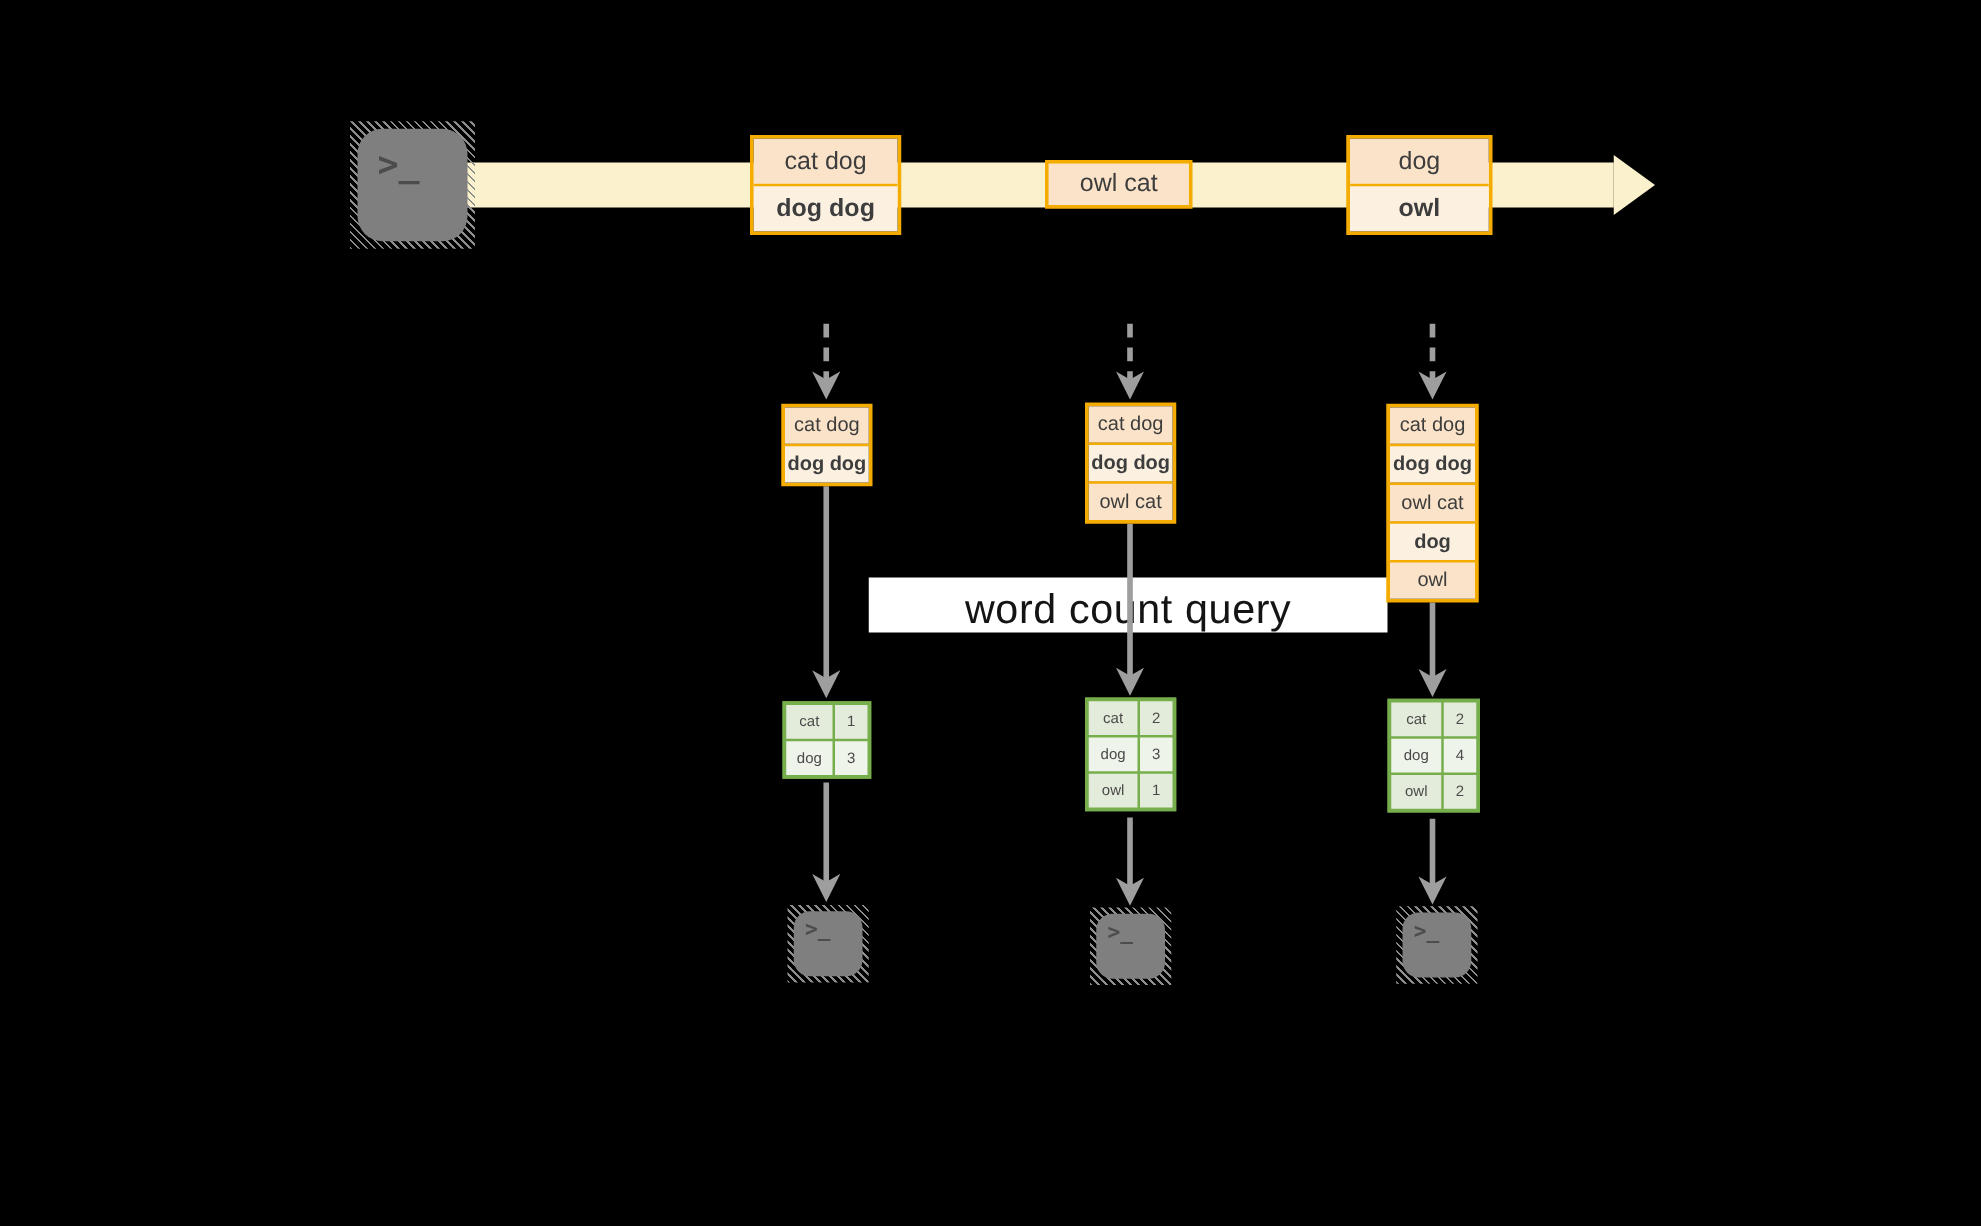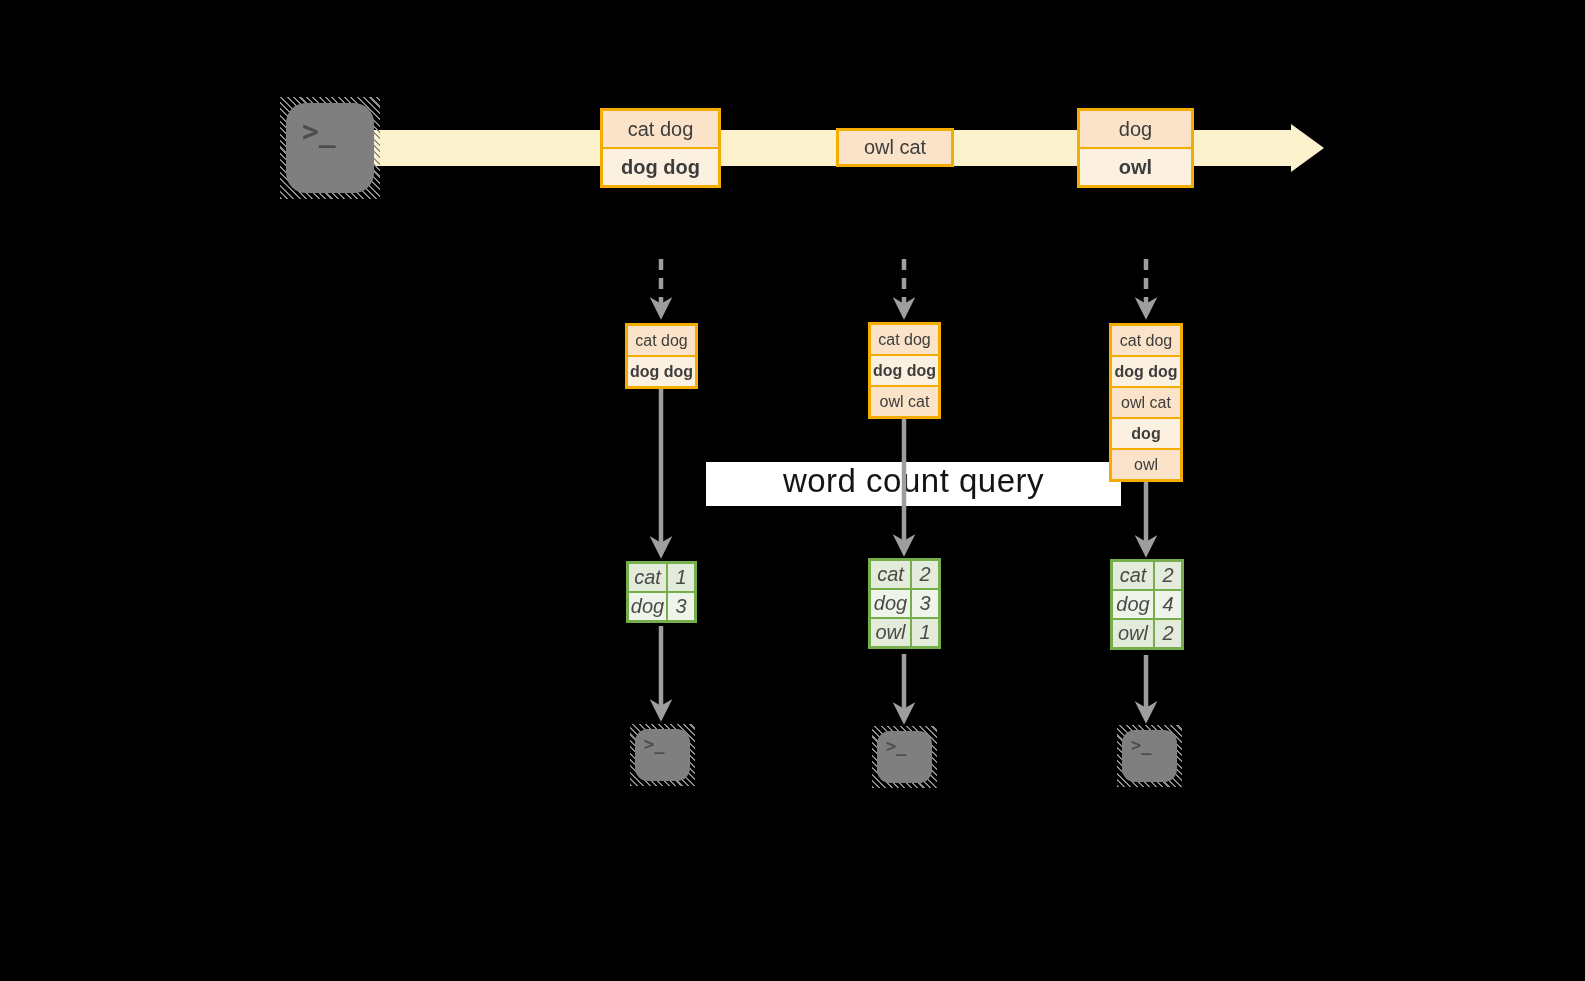--- a/index.html
+++ b/index.html
@@ -6,21 +6,21 @@
   #canvas{position:relative;width:1585px;height:981px;background:#000000;overflow:hidden;
           font-family:"Liberation Sans", sans-serif;}
 
   
   .stream-band{position:absolute;left:372px;top:130px;width:919px;height:36px;background:#FBF1CD;z-index:1;}
   .stream-head{position:absolute;left:1291px;top:124px;width:0;height:0;z-index:1;
                border-left:33px solid #FBF1CD;border-top:24px solid transparent;border-bottom:24px solid transparent;}
 
   
   .banner{position:absolute;left:695px;top:462px;width:415px;height:44px;background:#FFFFFF;z-index:1;
-          display:flex;align-items:flex-start;justify-content:center;margin-left:11px;}
+          display:flex;align-items:flex-end;justify-content:center;}
   .banner span{font-size:33px;color:#141414;letter-spacing:0.5px;}
 
   
   svg.arrows{position:absolute;left:0;top:0;z-index:2;}
 
   
   .obox{position:absolute;border:3px solid #F5AC00;box-sizing:border-box;z-index:3;}
   .orow{text-align:center;color:#3D3D3D;}
   .orow + .orow{border-top:2.5px solid #F5AC00;}
   .peach{background:#FAE3C8;}
@@ -31,21 +31,21 @@
   .ev2 .orow{height:33px;line-height:33px;}
   .ev3{left:1077px;top:108px;width:117px;}
   .st .orow{height:29px;line-height:29px;font-size:16px;}
   .st1{left:625px;top:323px;width:73px;}
   .st2{left:868px;top:322px;width:73px;}
   .st3{left:1109px;top:323px;width:74px;}
 
   
   .gtable{position:absolute;z-index:3;border:3px solid #77AE4C;background:#77AE4C;box-sizing:border-box;
           display:grid;grid-template-columns:1fr 26px;gap:2px;}
-  .gcell{height:27px;line-height:27px;text-align:center;font-size:20px;color:#4A4A4A;font-style:italic;}
+  .gcell{height:27px;line-height:27px;text-align:center;font-size:12px;color:#4A4A4A;}
   .gA{background:#E3ECDA;}
   .gB{background:#EFF4EA;}
   .gt1{left:626px;top:561px;width:71px;}
   .gt2{left:868px;top:558px;width:73px;}
   .gt3{left:1110px;top:559px;width:74px;}
 
   
   .term{position:absolute;z-index:3;}
   .term .hatch{position:absolute;inset:0;
       background:repeating-linear-gradient(45deg,#8E8E8E 0px,#8E8E8E 1.5px,transparent 1.5px,transparent 4.5px);}

